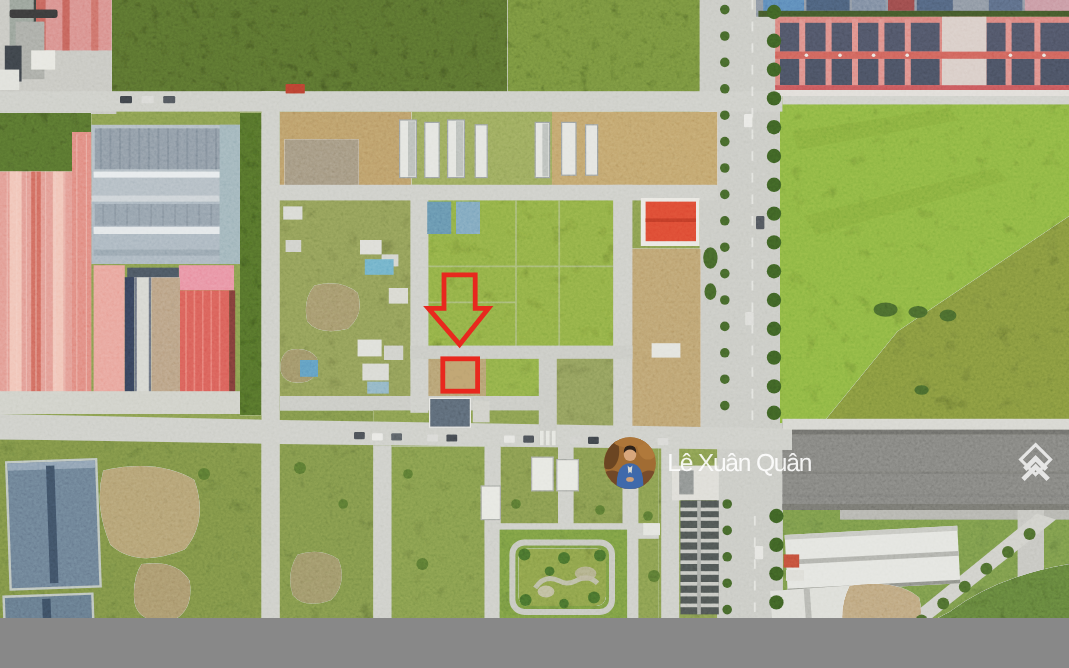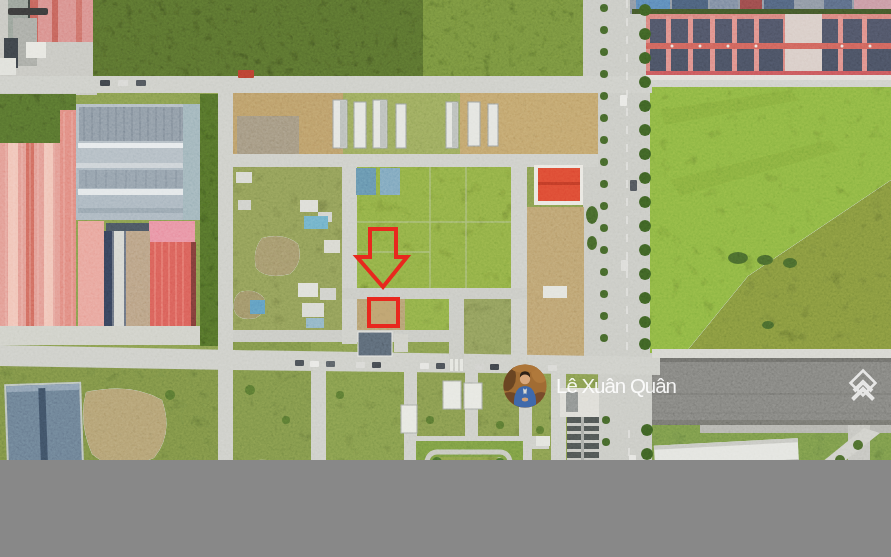--- a/index.html
+++ b/index.html
@@ -1,16 +1,16 @@
 <!DOCTYPE html>
 <html><head>
 <meta charset="utf-8">
 <style>
   html,body{margin:0;padding:0;background:#888;}
-  #stage{width:891px;height:460px;overflow:hidden;position:relative;font-family:"Liberation Sans",sans-serif;}
+  #stage{width:891px;height:515px;overflow:hidden;position:relative;font-family:"Liberation Sans",sans-serif;}
   svg{display:block;}
 </style>
 </head>
 <body>
 <div id="stage">
 <svg width="891" height="557" viewBox="0 0 891 557" xmlns="http://www.w3.org/2000/svg">
 <defs>
   <filter id="grain" x="-5%" y="-5%" width="110%" height="110%">
     <feTurbulence type="fractalNoise" baseFrequency="0.3" numOctaves="2" seed="7" result="n"></feTurbulence>
     <feColorMatrix in="n" type="matrix" values="0.15 0.15 0.15 0 0.78  0.15 0.15 0.15 0 0.78  0.15 0.15 0.15 0 0.78  0 0 0 0 1" result="m"></feColorMatrix>

